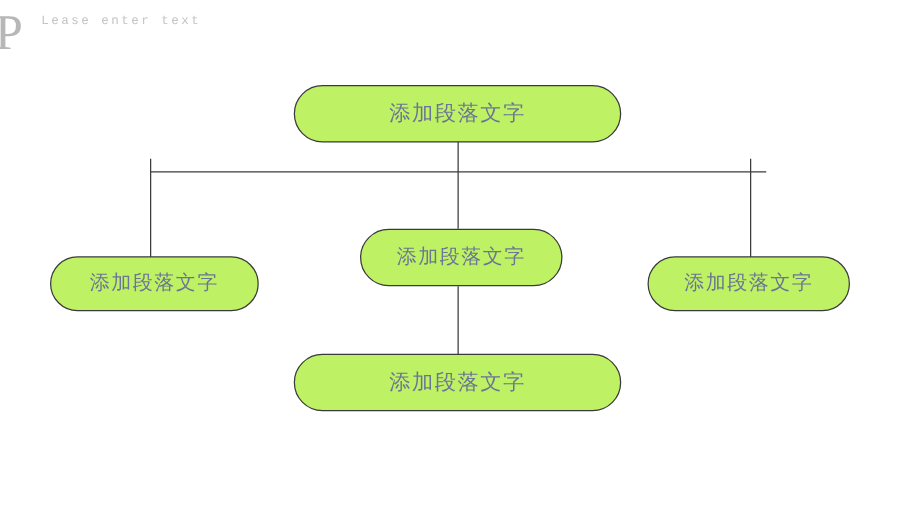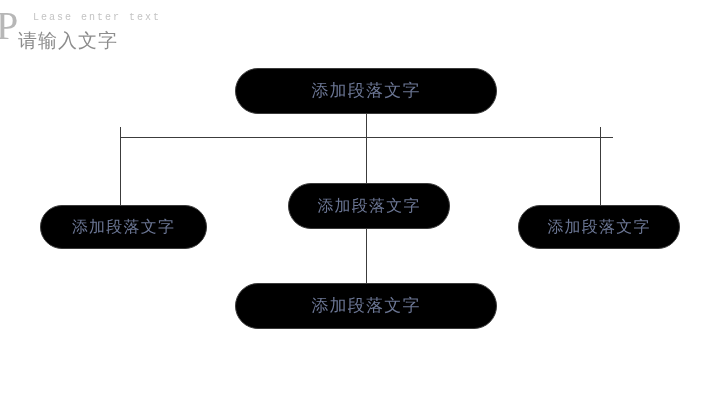--- a/index.html
+++ b/index.html
@@ -63,21 +63,21 @@
     position: absolute;
     background: #3c3c3c;
   }
   .line-h { height: 1.3px; }
   .line-v { width: 1.3px; }
 
   
   .node {
     position: absolute;
     box-sizing: border-box;
-    background: #000000;
+    background: #bef264;
     border: 1.3px solid #3a3a3a;
     border-radius: 999px;
     display: flex;
     align-items: center;
     justify-content: center;
   }
   .node-label {
     font-family: "Liberation Serif", "DejaVu Serif", serif;
     font-size: 17px;
     line-height: 20px;
@@ -98,21 +98,20 @@
   #node-right  .node-label { font-size: 16px; }
 </style>
 </head>
 <body>
 
 <div id="slide">
 
   <div class="header">
     <div class="header-p">P</div>
     <div class="header-latin">Lease enter text</div>
-    <div class="header-cn">请输入文字</div>
   </div>
 
   <div class="diagram-connectors">
 
     <div class="line line-v" style="left:366px; top:113px; height:70px;"></div>
 
     <div class="line line-h" style="left:120px; top:137px; width:493px;"></div>
 
     <div class="line line-v" style="left:120px; top:127px; height:85px;"></div>
 

